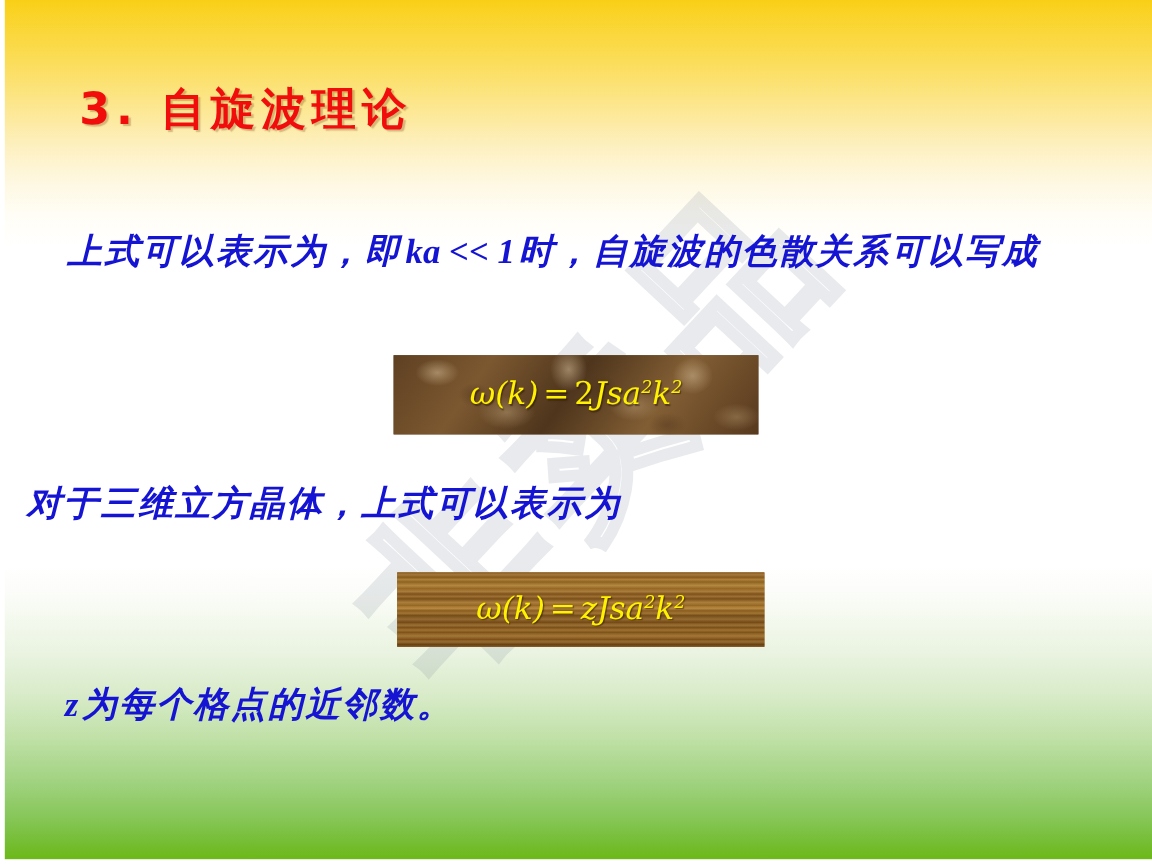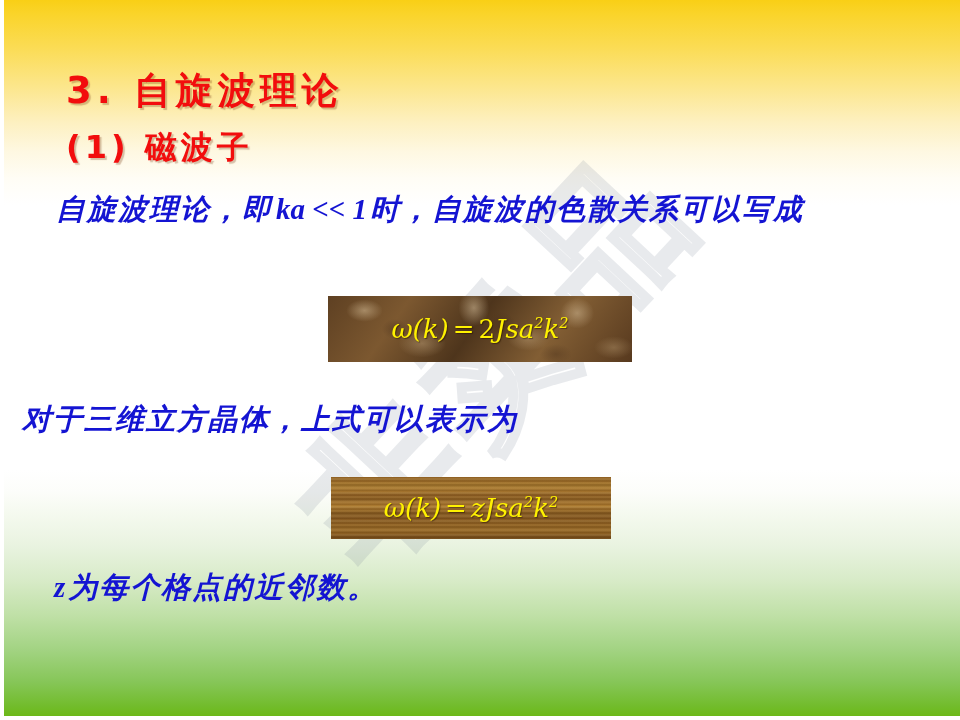--- a/index.html
+++ b/index.html
@@ -153,21 +153,21 @@
       radial-gradient(ellipse 24px 22px at 82% 26%, rgba(218,196,160,0.48), rgba(218,196,160,0) 70%),
       radial-gradient(ellipse 28px 16px at 94% 78%, rgba(170,140,100,0.50), rgba(170,140,100,0) 70%),
       radial-gradient(ellipse 18px 14px at 22% 50%, rgba(90,62,34,0.75), rgba(90,62,34,0) 72%),
       radial-gradient(ellipse 20px 18px at 57% 44%, rgba(78,52,28,0.75), rgba(78,52,28,0) 72%),
       radial-gradient(ellipse 22px 14px at 75% 88%, rgba(96,66,36,0.70), rgba(96,66,36,0) 72%),
       linear-gradient(125deg, #5E4022 0%, #7C5830 24%, #4E351C 48%, #825E34 72%, #57391E 100%);
   }
   #formula2 {
     left: 331px;
     top: 477px;
-    width: 280px;
+    width: 306px;
     height: 62px;
     background-color: #8A5A20;
     background-image:
       repeating-linear-gradient(to bottom,
         rgba(255,255,255,0.00) 0px,
         rgba(255,240,200,0.16) 2px,
         rgba(60,30,4,0.22) 4px,
         rgba(255,240,200,0.10) 6px,
         rgba(40,20,2,0.26) 8px,
         rgba(255,235,190,0.14) 11px,
@@ -205,24 +205,23 @@
 <div id="slide">
 
   <div id="bg"></div>
 
   <div id="watermark">
     <div class="wm-text">非卖品</div>
   </div>
 
   <div class="heading" id="title">3. 自旋波理论</div>
 
-  <div class="heading" id="subtitle">(1) 磁波子</div>
 
   <div class="body-text" id="para1">
-    <span>自旋波理论，即</span><span class="math">ka &lt;&lt; 1</span><span>时，自旋波的色散关系可以写成</span>
+    <span>上式可以表示为，即</span><span class="math">ka &lt;&lt; 1</span><span>时，自旋波的色散关系可以写成</span>
   </div>
 
   <div class="formula-box" id="formula1">
     <div class="formula-text"><span>ω(k)</span><span class="op">=</span><span class="num">2</span><span>Jsa</span><sup>2</sup><span>k</span><sup>2</sup></div>
   </div>
 
   <div class="body-text" id="para2">对于三维立方晶体，上式可以表示为</div>
 
   <div class="formula-box" id="formula2">
     <div class="formula-text"><span>ω(k)</span><span class="op">=</span><span>z</span><span>Jsa</span><sup>2</sup><span>k</span><sup>2</sup></div>

